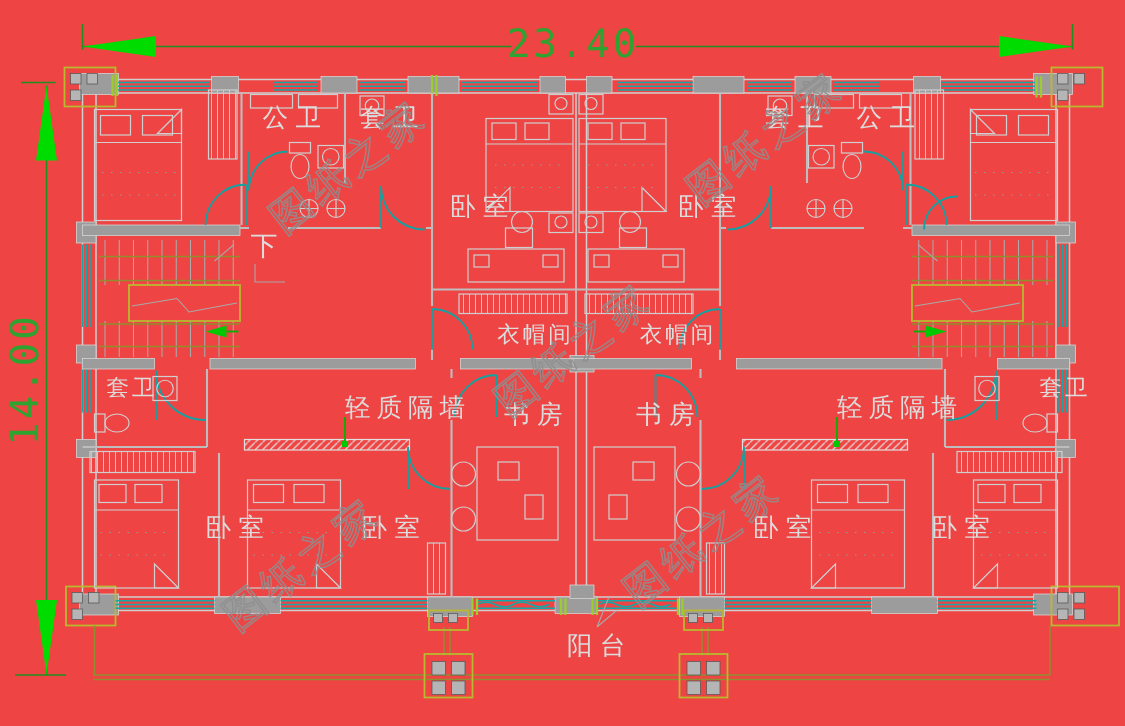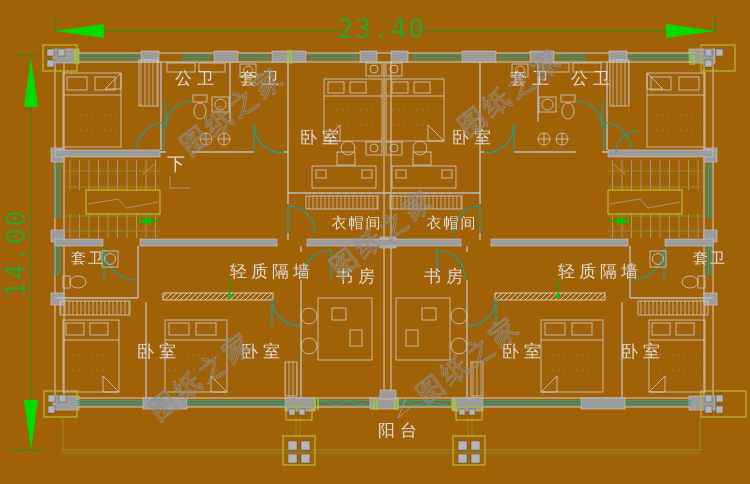--- a/index.html
+++ b/index.html
@@ -1,16 +1,16 @@
 <!DOCTYPE html>
 <html><head>
 <meta charset="utf-8">
 <style>
   html,body{margin:0;padding:0;background:#000;}
-  .stage{width:750px;height:484px;background:#a16207;position:relative;overflow:hidden;}
+  .stage{width:750px;height:484px;background:#ef4444;position:relative;overflow:hidden;}
   svg{display:block;}
   .w    {stroke:#cfcfcf;stroke-width:1;fill:none}
   .w2   {stroke:#bdbdbd;stroke-width:1.4;fill:none}
   .thin {stroke:#aaaaaa;stroke-width:.7;fill:none}
   .col  {fill:#9c9c9c;stroke:#d8d8d8;stroke-width:.5}
   .sq   {fill:#b5b5b5;stroke:#555;stroke-width:.5}
   .win  {stroke:#14a8a8;stroke-width:1;fill:none}
   .door {stroke:#12a2a2;stroke-width:1.2;fill:none}
   .olive{stroke:#8f8f2e;stroke-width:1;fill:none}
   .olive2{stroke:#b9b92f;stroke-width:1.2;fill:none}

